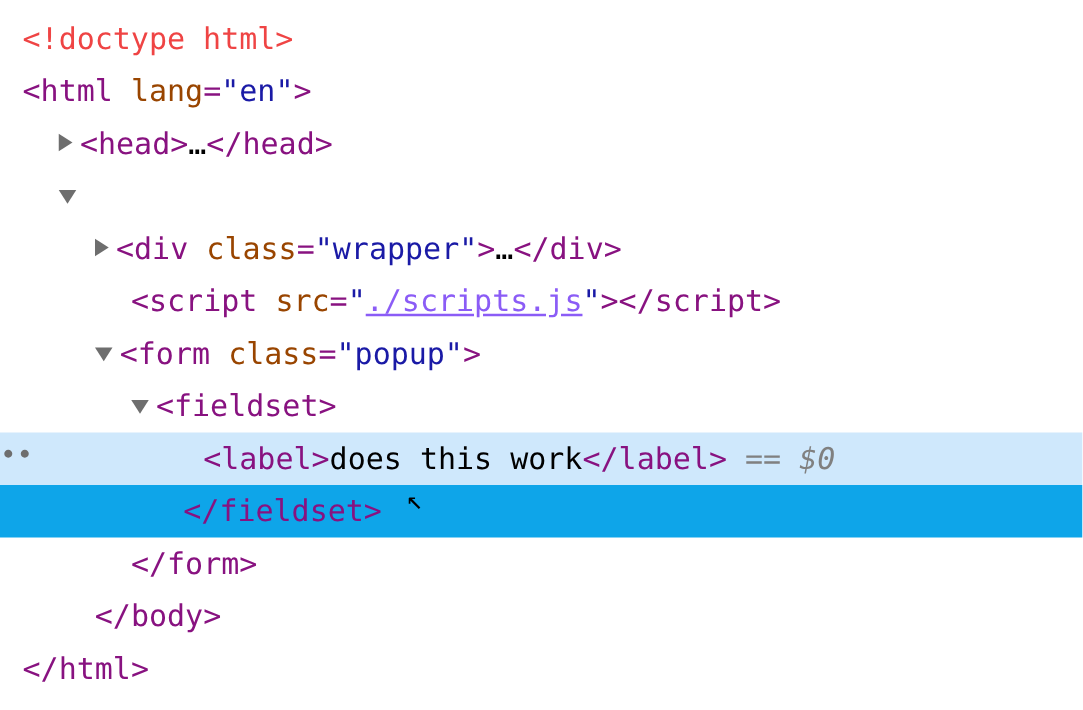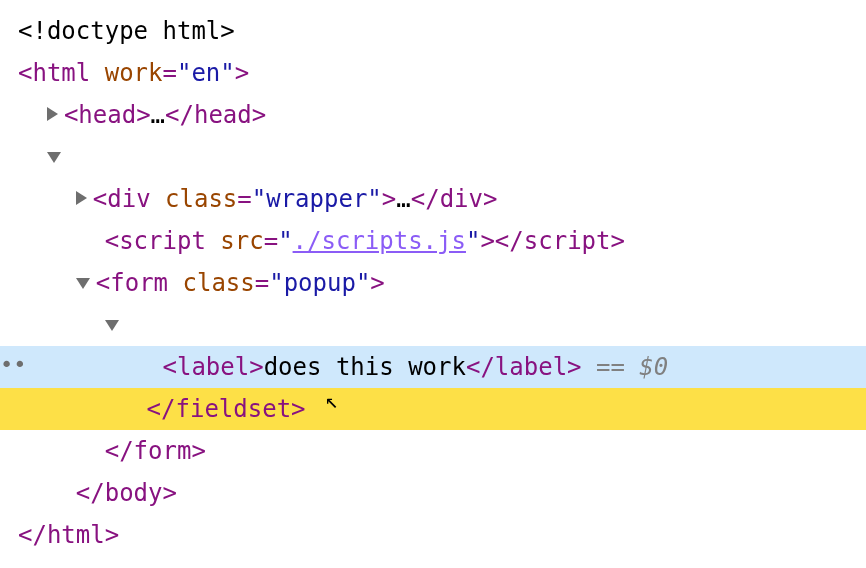--- a/index.html
+++ b/index.html
@@ -34,56 +34,56 @@
     width: 0; height: 0;
     border-left: 7px solid transparent;
     border-right: 7px solid transparent;
     border-top: 11px solid #6e6e6e;
     top: -1px;
   }
   .tag { color: #881280; }
   .attr-name { color: #994500; }
   .attr-value { color: #1a1aa6; }
   .attr-link { color: #8b5cf6; text-decoration: underline; }
-  .gray { color: #000000; }
+  .gray { color: #ef4444; }
   .text { color: #000; }
   .dots { position: absolute; left: 0px; color: #6e6e6e; font-size: 22px; top: 0; }
   .sel {
     background: #cfe8fc;
   }
   .hover {
-    background: #fde047;
+    background: #0ea5e9;
     padding-left: 31px;
   }
   .eq0 { color: #808080; font-style: italic; }
   .cursor-arrow {
     position: absolute;
     font-size: 22px;
     color: #000;
     pointer-events: none;
   }
 </style>
 </head>
 <body>
 
 <div class="line"><span class="gray">&lt;<span>!doctype html</span>&gt;</span></div>
 
-<div class="line"><span class="tag">&lt;<span>html</span></span> <span class="attr-name"><span>work</span></span><span class="tag">=</span><span class="attr-value"><span>"en"</span></span><span class="tag">&gt;</span></div>
+<div class="line"><span class="tag">&lt;<span>html</span></span> <span class="attr-name"><span>lang</span></span><span class="tag">=</span><span class="attr-value"><span>"en"</span></span><span class="tag">&gt;</span></div>
 
 <div class="line">  <span class="toggle closed"></span><span class="tag">&lt;<span>head</span>&gt;</span><span class="text">…</span><span class="tag">&lt;/<span>head</span>&gt;</span></div>
 
 <div class="line">  <span class="toggle open"></span></div>
 
 <div class="line">    <span class="toggle closed"></span><span class="tag">&lt;<span>div</span></span> <span class="attr-name"><span>class</span></span><span class="tag">=</span><span class="attr-value"><span>"wrapper"</span></span><span class="tag">&gt;</span><span class="text">…</span><span class="tag">&lt;/<span>div</span>&gt;</span></div>
 
 <div class="line">      <span class="tag">&lt;<span>script</span></span> <span class="attr-name"><span>src</span></span><span class="tag">=</span><span class="attr-value">"<span class="attr-link">./scripts.js</span>"</span><span class="tag">&gt;&lt;/<span>script</span>&gt;</span></div>
 
 <div class="line">    <span class="toggle open"></span><span class="tag">&lt;<span>form</span></span> <span class="attr-name"><span>class</span></span><span class="tag">=</span><span class="attr-value"><span>"popup"</span></span><span class="tag">&gt;</span></div>
 
-<div class="line">      <span class="toggle open"></span></div>
+<div class="line">      <span class="toggle open"></span><span class="tag">&lt;<span>fieldset</span>&gt;</span></div>
 
 <div class="line sel"><span class="dots">••</span>          <span class="tag">&lt;<span>label</span>&gt;</span><span class="text">does this work</span><span class="tag">&lt;/<span>label</span>&gt;</span><span class="eq0"> == $0</span></div>
 
 <div class="line hover" style="position:relative;">        <span class="tag">&lt;/<span>fieldset</span>&gt;</span><span class="cursor-arrow" style="left:325px;top:-6px;">↖</span></div>
 
 <div class="line">      <span class="tag">&lt;/<span>form</span>&gt;</span></div>
 
 <div class="line">    <span class="tag">&lt;/<span>body</span>&gt;</span></div>
 
 <div class="line"><span class="tag">&lt;/<span>html</span>&gt;</span></div>

